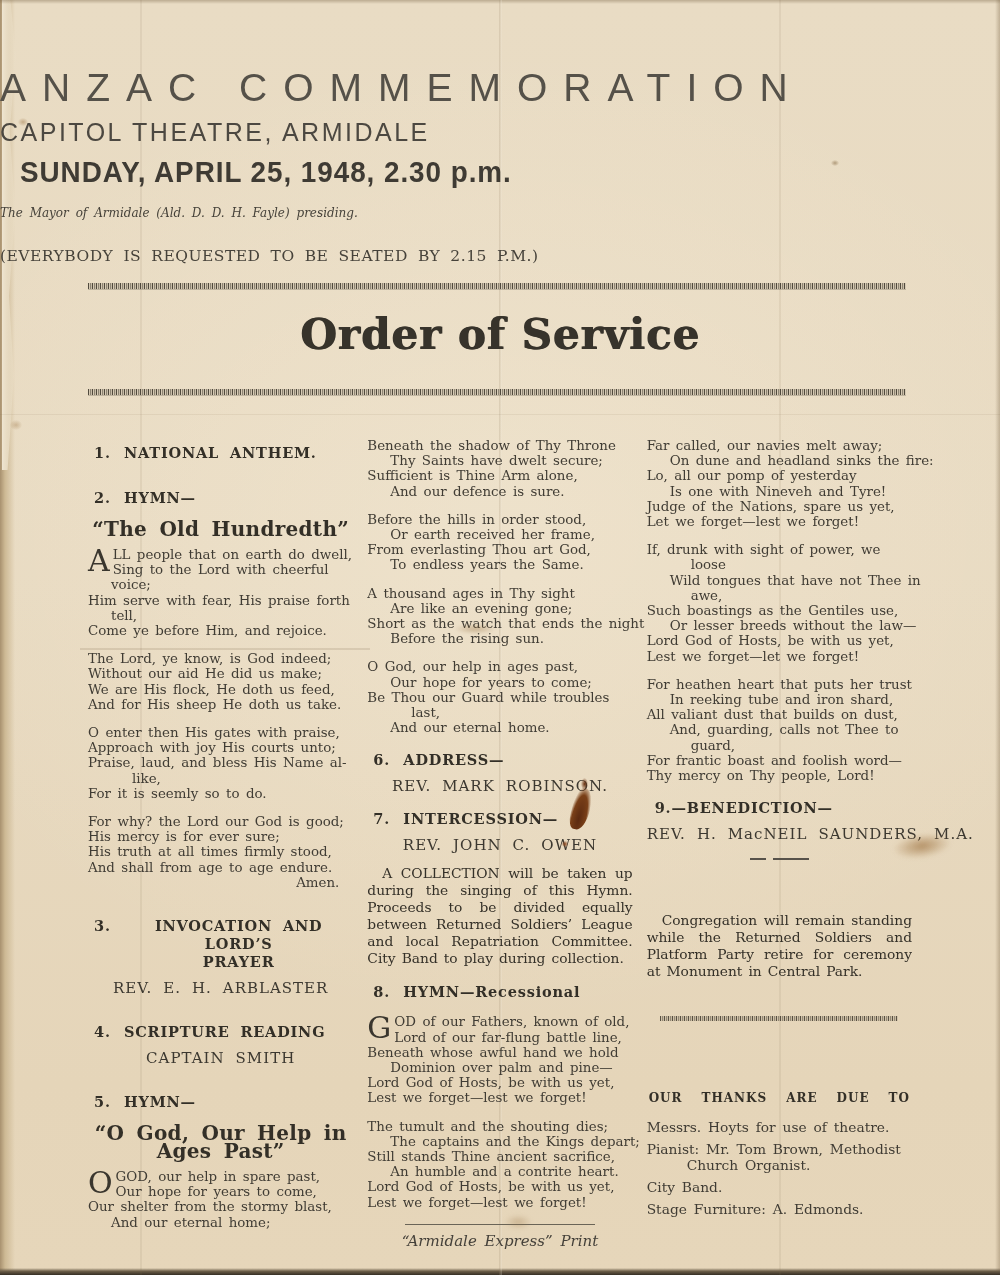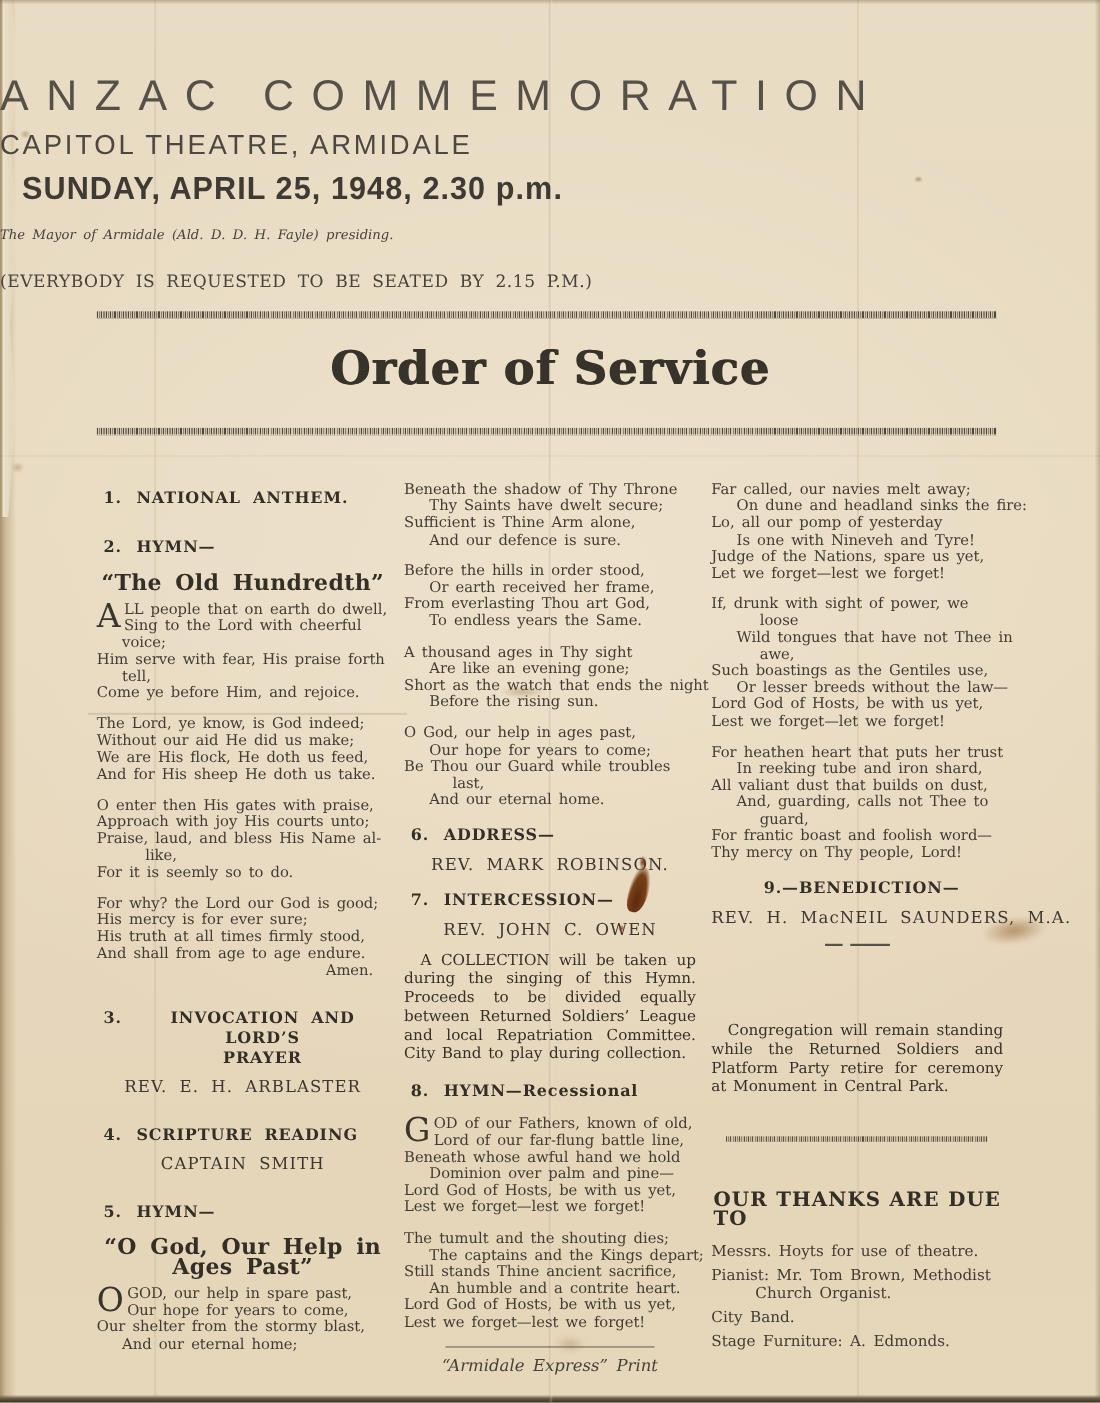--- a/index.html
+++ b/index.html
@@ -76,47 +76,47 @@
   .col{flex:1 1 0;min-width:0;}
   #col1{padding-top:8px;} #col2{padding-top:8px;}
 
   .heading{display:flex;align-items:baseline;font-weight:700;font-size:14.5px;
     color:#332f27;letter-spacing:.8px;word-spacing:.35em;line-height:18px;
     margin:16px 0 0;white-space:nowrap;}
   .heading .num{width:30px;flex:0 0 30px;padding-left:6px;}
   .heading .htext{flex:1;}
   .heading.center .htext{text-align:center;white-space:pre-line;}
   .heading.center{white-space:normal;}
-  .heading.nonum{padding-left:8px;text-align:center;}
+  .heading.nonum{padding-left:8px;}
   #col0 .heading{margin-top:27px;}
   .col .heading:first-child{margin-top:2px;}
 
   .hymn-title{font-weight:700;font-size:20px;color:#332f27;text-align:center;
     word-spacing:.25em;letter-spacing:.3px;margin:13px 0 0;line-height:18px;}
   .attribution{font-size:15px;color:#3c3830;text-align:center;letter-spacing:1px;
     word-spacing:.35em;margin:9px 0 0;line-height:16px;white-space:nowrap;}
   .stanza{margin:13px 0 0;font-size:13.4px;line-height:15.2px;}
   .hymn-title + .stanza{margin-top:9px;}
   .line{white-space:nowrap;word-spacing:.16em;}
   .line.i1{padding-left:23px;} .line.i2{padding-left:44px;}
   .line.ir{text-align:right;padding-right:14px;}
   .dropcap{float:left;font-size:30px;line-height:27px;height:28px;
     padding-right:3px;font-weight:400;color:#3a362e;}
   .para{font-weight:400;font-size:13.8px;line-height:17px;text-align:justify;
     text-indent:15px;color:#343028;word-spacing:.12em;margin:12px 0 0;}
-  #col2 .para{margin-top:68px;}
+  #col2 .para{margin-top:51px;}
   .dash-rule{margin:16px auto 0;width:70px;height:3px;display:flex;gap:7px;justify-content:center;}
   .dash-rule span{display:inline-block;height:2px;background:#57524a;}
   .dash-rule .d1{width:16px;} .dash-rule .d2{width:36px;}
   .hatch-rule-sm{width:238px;height:5px;margin:36px auto 0;
     background:repeating-linear-gradient(90deg,
       rgba(64,58,47,.85) 0 1px, rgba(64,58,47,.12) 1px 2px,
       rgba(64,58,47,.5) 2px 3px, rgba(64,58,47,.18) 3px 4px);}
-  .thanks-heading{font-weight:700;font-size:18px;color:#332f27;letter-spacing:1px;
-    margin:44px 2px 0;text-align:justify;text-align-last:justify;line-height:18px;}
+  .thanks-heading{font-weight:700;font-size:12px;color:#332f27;letter-spacing:1px;
+    margin:68px 2px 0;text-align:justify;text-align-last:justify;line-height:18px;}
   .thanks-item{font-size:13.8px;line-height:16px;margin:12px 0 0;
     padding-left:40px;text-indent:-40px;word-spacing:.18em;}
   .thanks-item ~ .thanks-item{margin-top:6px;}
   .printer{margin-top:14px;}
   .printer-rule{width:190px;height:1px;background:#6a6457;margin:0 auto;}
   .printer-text{text-align:center;font-style:italic;font-size:15px;color:#45413a;
     margin-top:7px;word-spacing:.2em;}
 </style>
 </head>
 <body>

